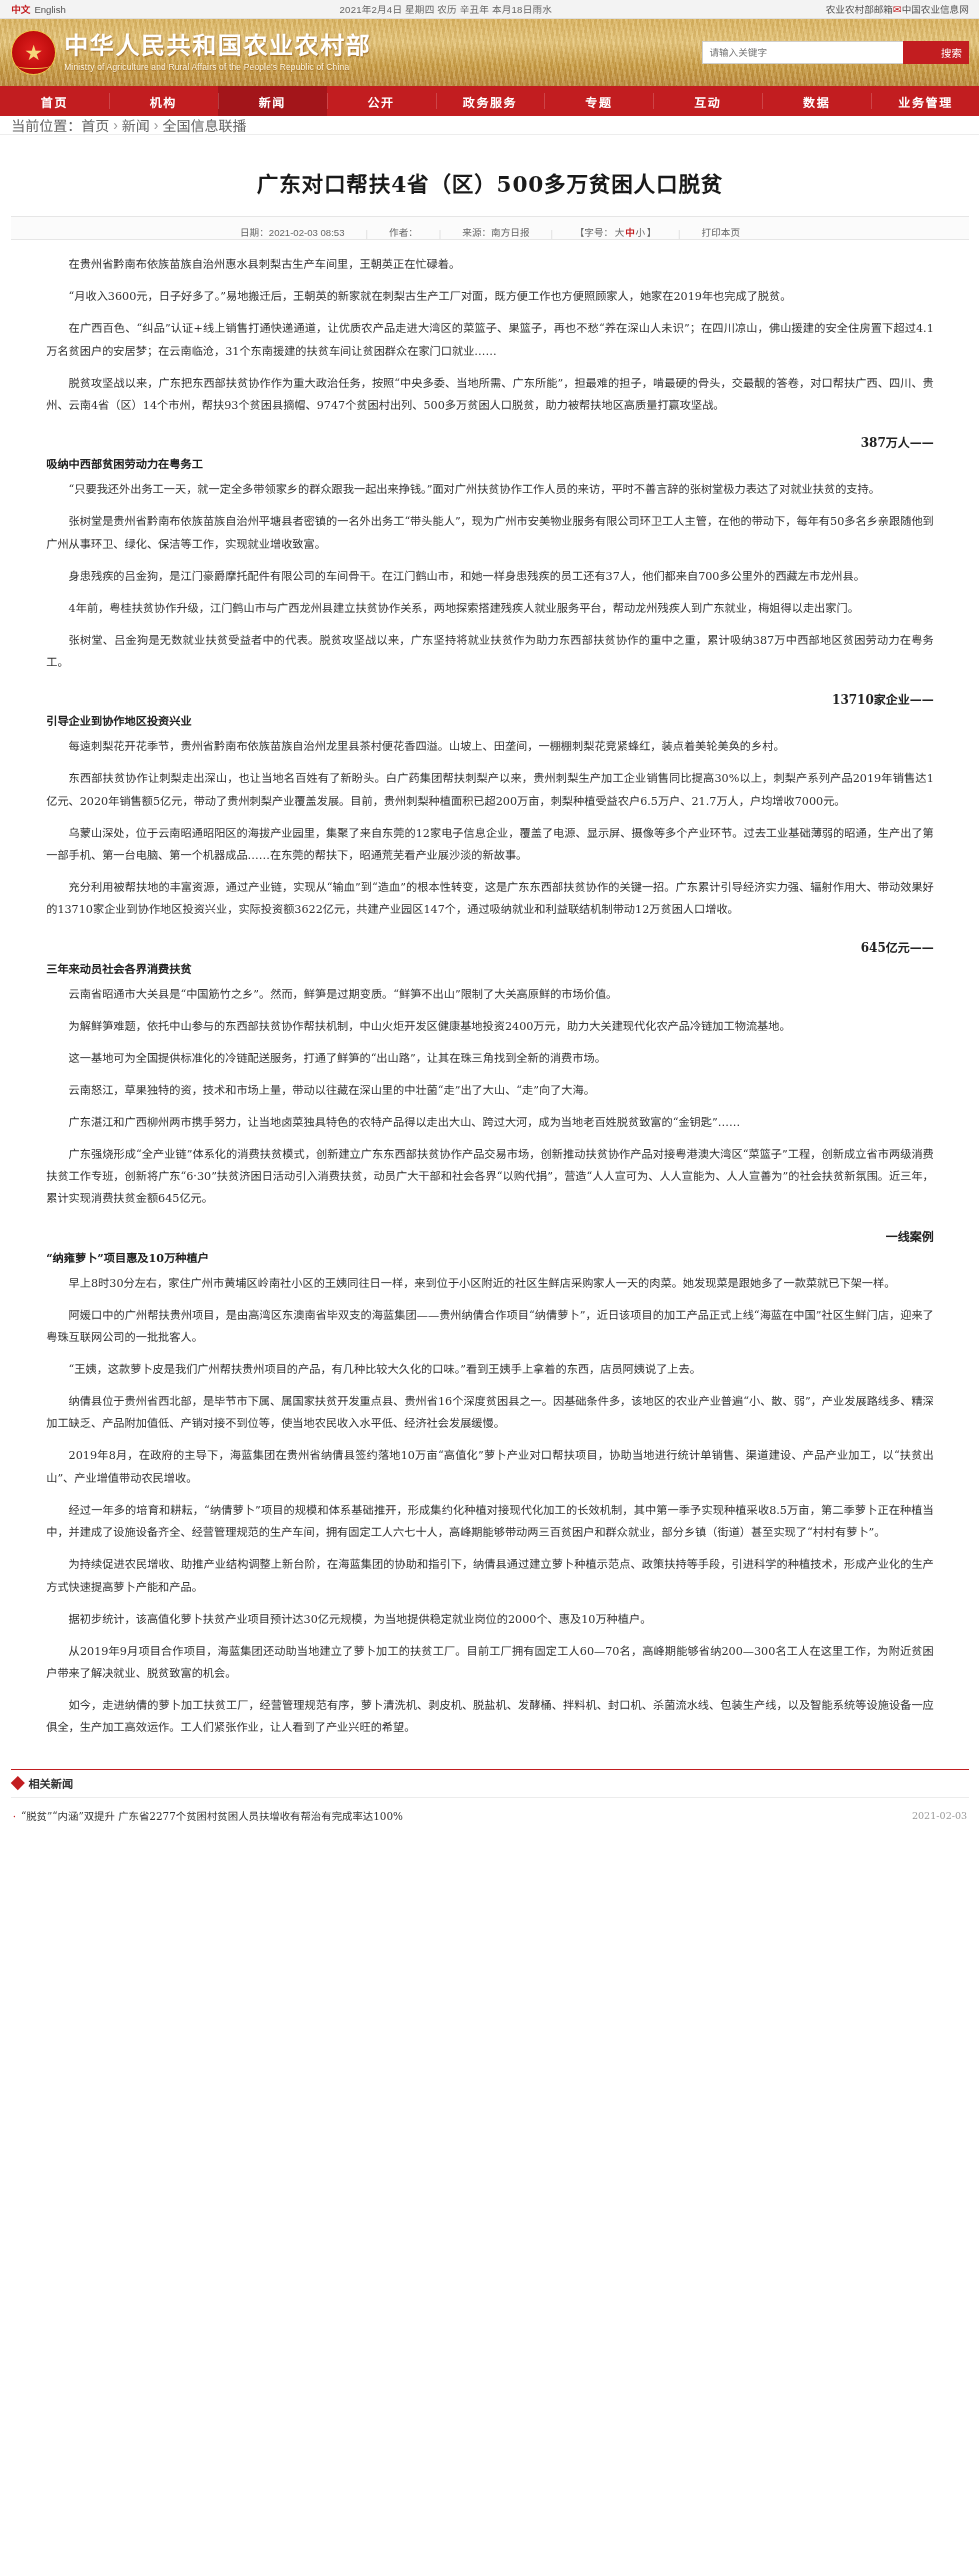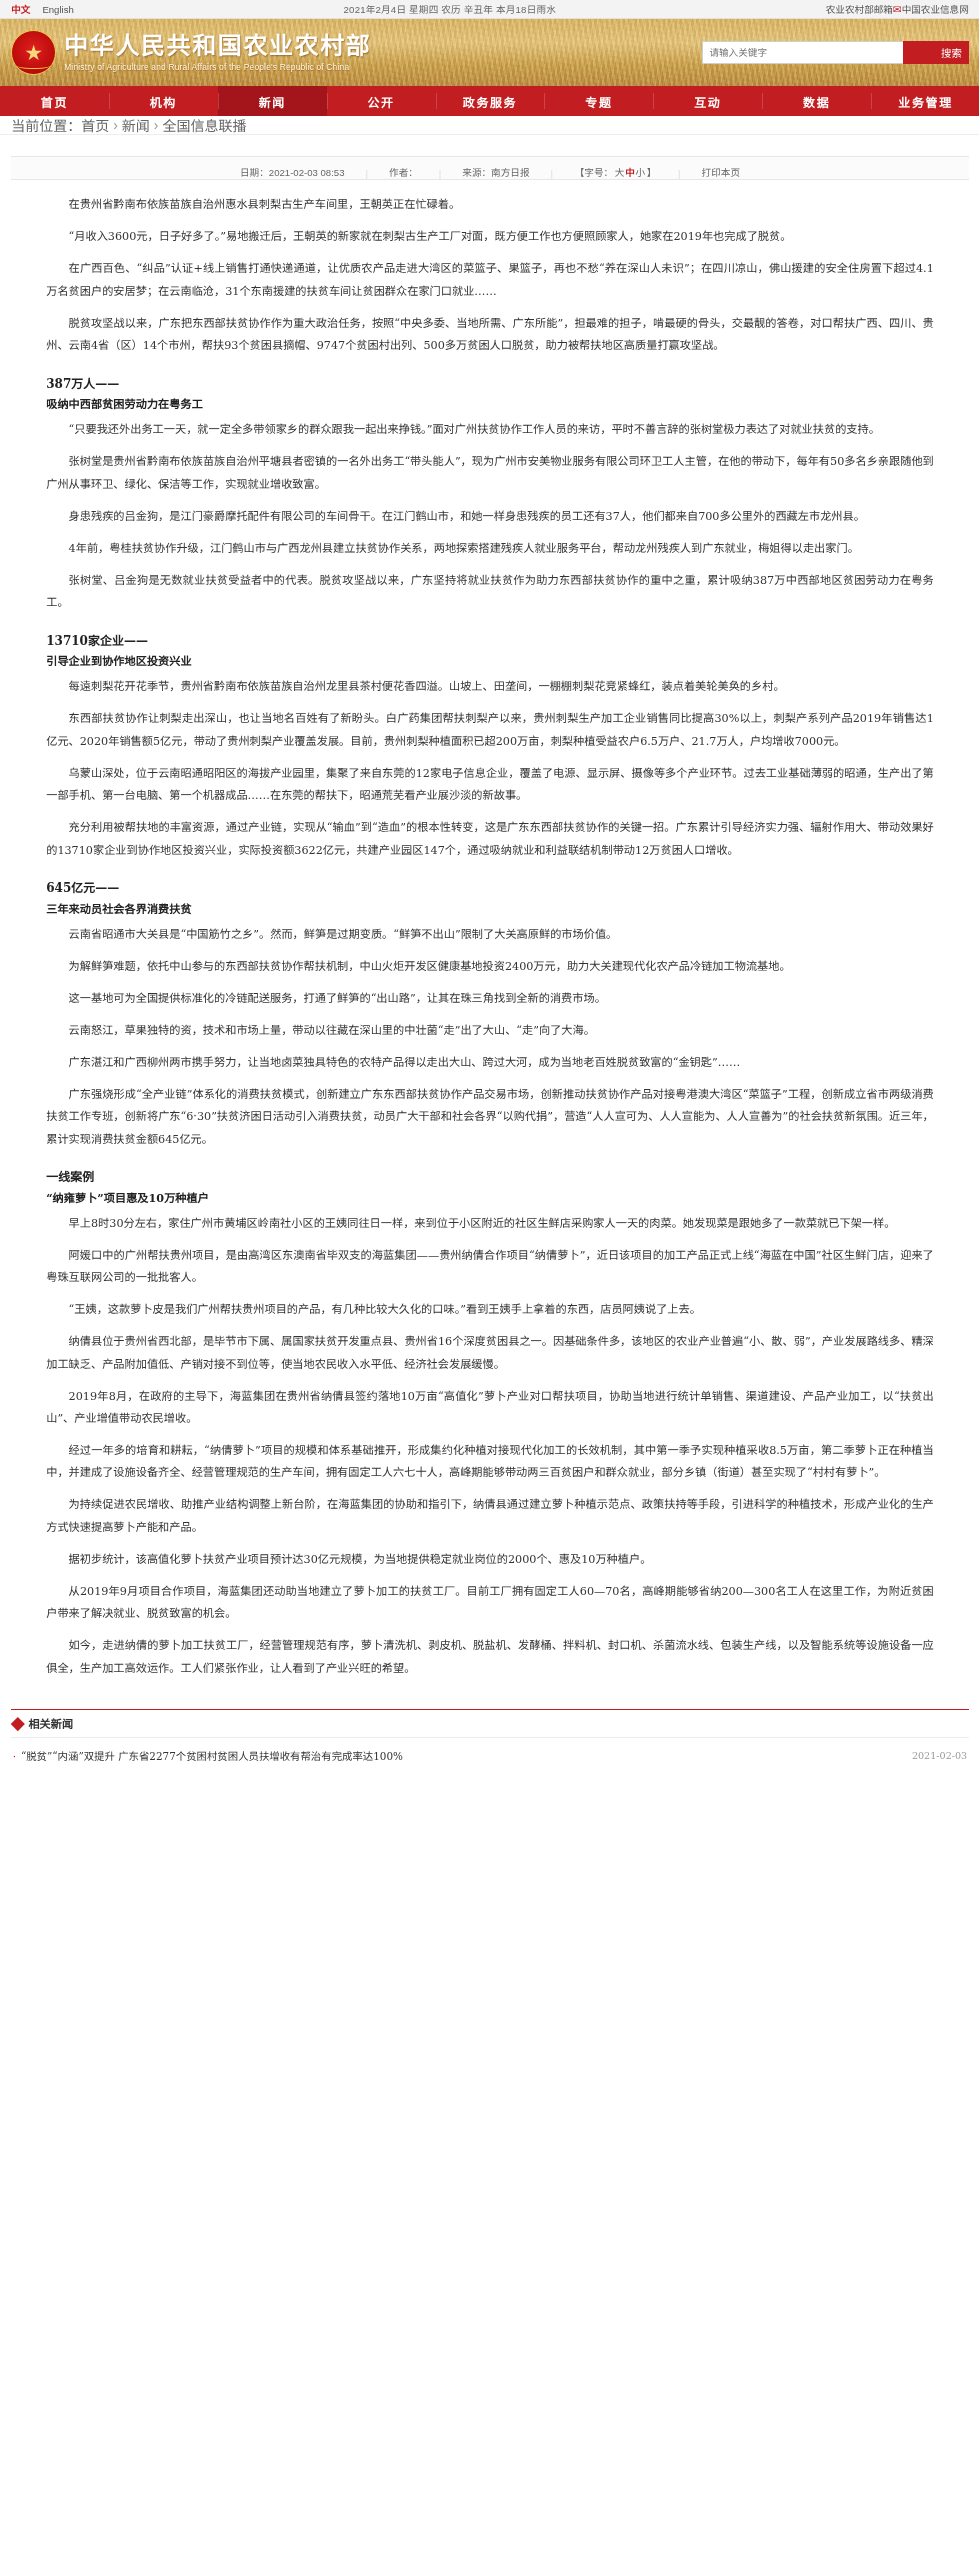--- a/index.html
+++ b/index.html
@@ -17,21 +17,21 @@
   .topbar {
     height: 19px;
     background: #f3f3f3;
     border-bottom: 0.8px solid #e0e0e0;
     display: flex;
     align-items: center;
     font-size: 9.6px;
     color: #555;
     padding: 0 11.2px;
   }
-  .topbar .left { display:flex; gap:12px; align-items:center; }
+  .topbar .left { display:flex; gap:4px; align-items:center; }
   .topbar .left .cn { color:#c21d20; font-weight:bold; }
   .topbar .left .en { color:#555; }
   .topbar .center { flex:1; text-align:center; color:#666; letter-spacing:0.2px;}
   .topbar .right { display:flex; align-items:center; color:#555;}
   .topbar .right .mail { color:#c21d20; font-size:10.4px;}
 
   
   .banner {
     position: relative;
     height: 67px;
@@ -202,20 +202,21 @@
     text-indent: 2em;
     text-align: justify;
   }
   .body h3.sub {
     font-family: "DejaVu Serif","Liberation Serif", serif;
     font-size: 12px;
     font-weight: bold;
     color: #222;
     margin: 16px 0 4.8px;
     text-indent: 0;
+    text-align: right;
   }
   .body h4.sub2 {
     font-family: "DejaVu Serif","Liberation Serif", serif;
     font-size: 11.2px;
     font-weight: bold;
     color: #222;
     margin: 3.2px 0 8px;
     text-indent: 0;
   }
 
@@ -291,20 +292,21 @@
   <span>当前位置：</span>
   <a href="#">首页</a>
   <span class="sep">›</span>
   <a href="#">新闻</a>
   <span class="sep">›</span>
   <a href="#">全国信息联播</a>
 </div>
 
 <div class="wrap">
   <div class="article">
+    <h1 class="headline">广东对口帮扶4省（区）500多万贫困人口脱贫</h1>
 
     <div class="meta">
       <span class="seg">
         <span>日期：</span><span>2021-02-03 08:53</span>
       </span>
       <span class="divider">|</span>
       <span class="seg">
         <span>作者：</span><span></span>
       </span>
       <span class="divider">|</span>

